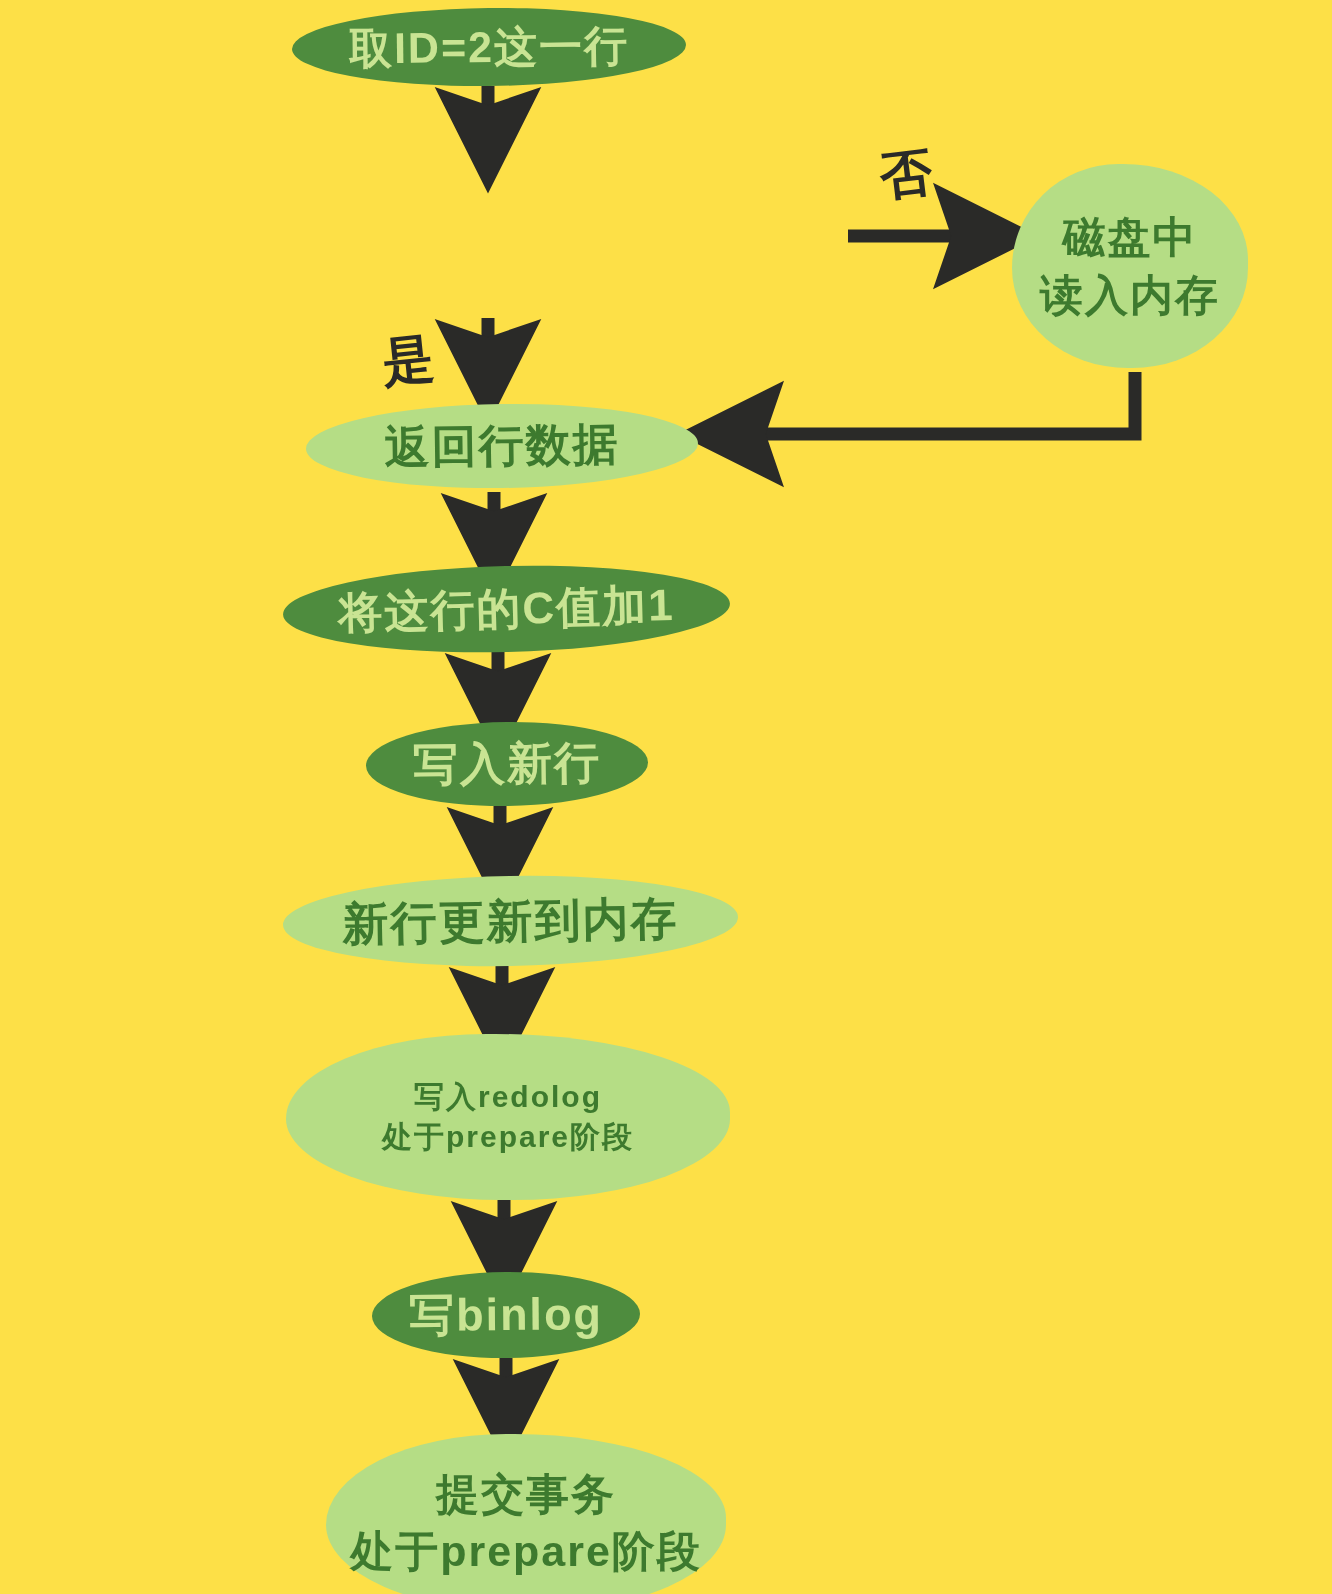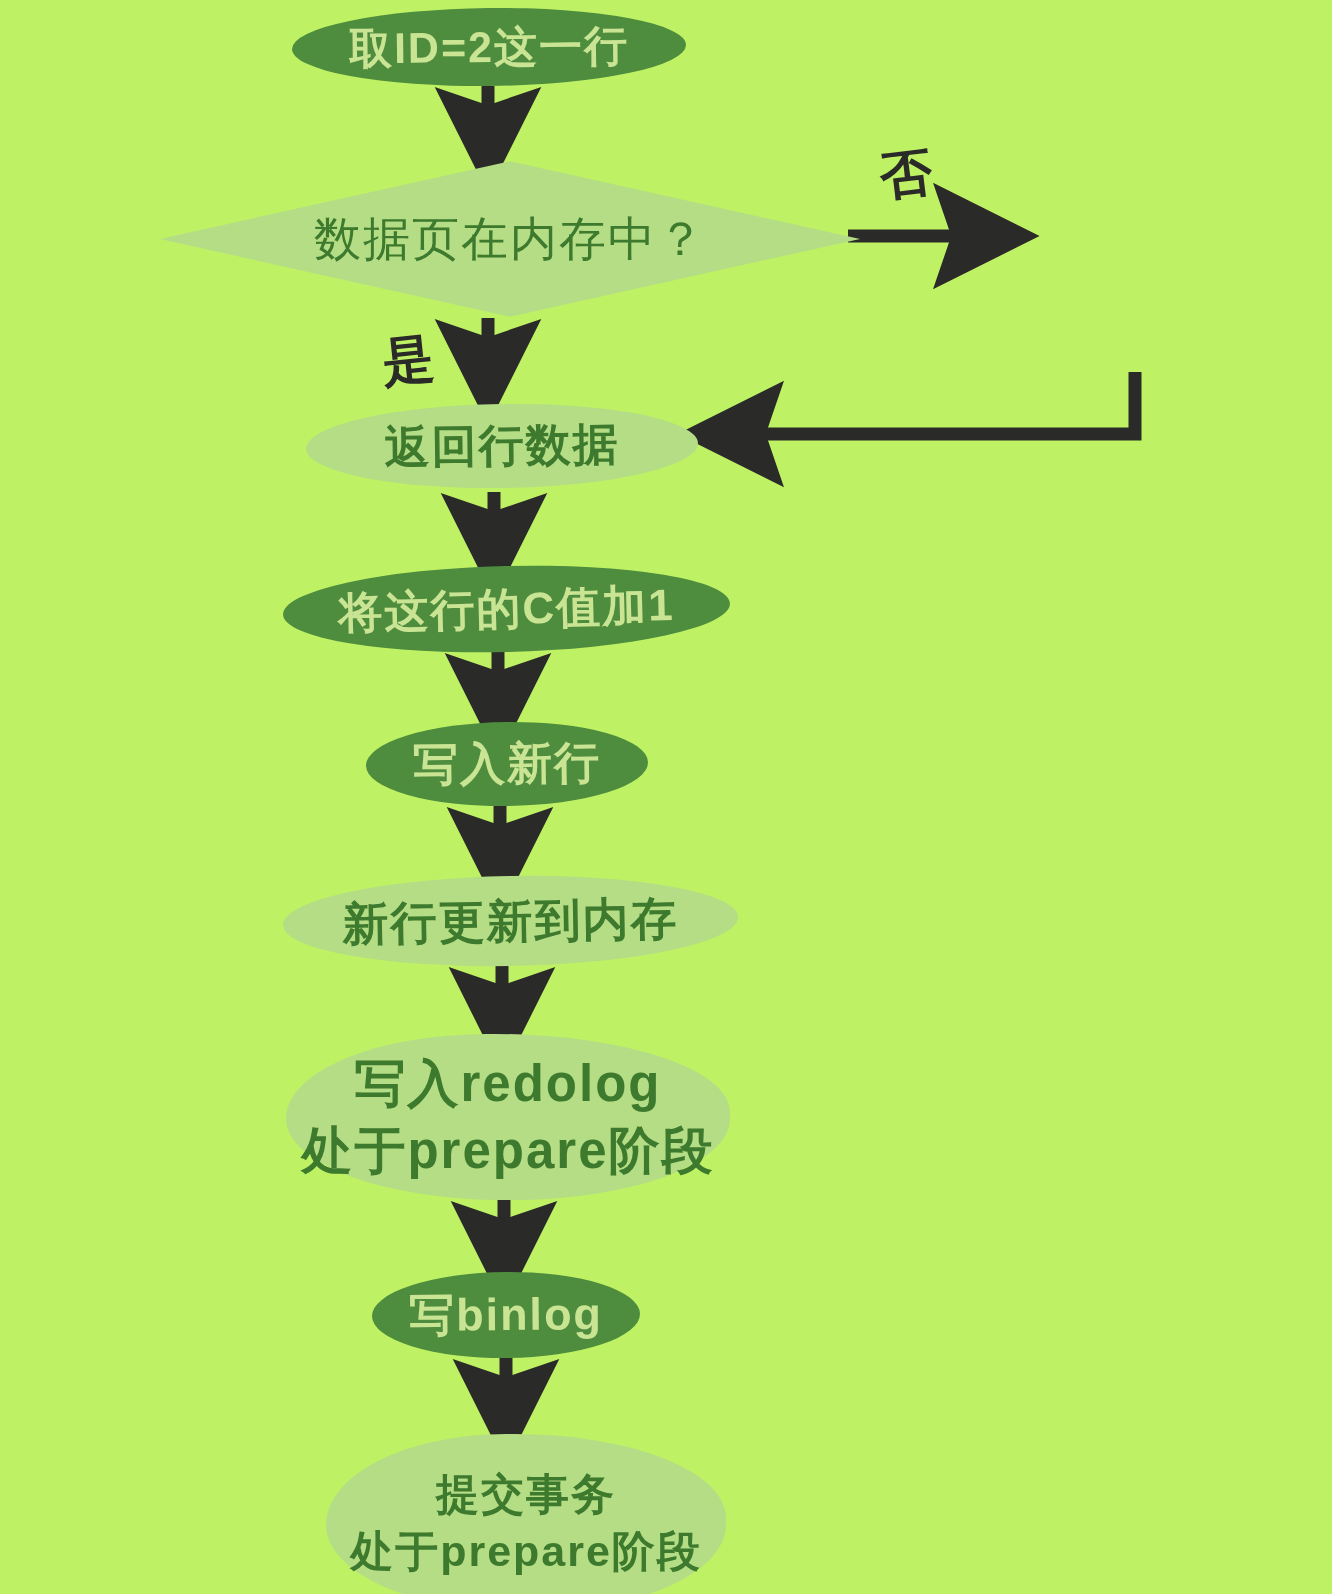--- a/index.html
+++ b/index.html
@@ -7,21 +7,21 @@
     padding: 0;
     background: #f2f1ec;
   }
   body {
     font-family: "Liberation Sans", sans-serif;
   }
   #canvas {
     position: relative;
     width: 1332px;
     height: 1594px;
-    background: #bef264;
+    background: #fde047;
     overflow: hidden;
   }
   .node {
     position: absolute;
     display: flex;
     align-items: center;
     justify-content: center;
     text-align: center;
     box-sizing: border-box;
     line-height: 1.22;
@@ -112,51 +112,51 @@
 
     <path d="M504,1200 L504,1240" stroke="#2a2a28" stroke-width="13" fill="none" stroke-linecap="butt" marker-end="url(#ah)"></path>
 
     <path d="M506,1358 L506,1398" stroke="#2a2a28" stroke-width="13" fill="none" stroke-linecap="butt" marker-end="url(#ah)"></path>
   </svg>
 
   <div class="node style-dark shape-pill" style="left:292px; top:8px; width:394px; height:78px; font-size:43px; transform:rotate(-0.6deg);">
     <span class="label">取ID=2这一行</span>
   </div>
 
-  <div class="node shape-diamond" style="left:160px; top:158px; width:700px; height:162px; font-size:47px;">
-    <span class="diamond-fill"></span>
-    <span class="label diamond-text">数据页在内存中？</span>
-  </div>
 
   <div class="branch-label" style="left:880px; top:140px; font-size:52px; transform:rotate(-7deg);">
     <span>否</span>
   </div>
 
   <div class="branch-label" style="left:382px; top:326px; font-size:52px; transform:rotate(-6deg);">
     <span>是</span>
   </div>
 
+  <div class="node style-light shape-blob" style="left:1012px; top:164px; width:236px; height:204px; font-size:43px; line-height:1.35;">
+    <span class="label">磁盘中
+读入内存</span>
+  </div>
 
   <div class="node style-light shape-pill" style="left:306px; top:404px; width:392px; height:84px; font-size:45px; transform:rotate(-0.8deg);">
     <span class="label">返回行数据</span>
   </div>
 
   <div class="node style-dark shape-pill" style="left:283px; top:566px; width:447px; height:86px; font-size:44px; transform:rotate(-1.4deg);">
     <span class="label">将这行的C值加1</span>
   </div>
 
   <div class="node style-dark shape-pill" style="left:366px; top:722px; width:282px; height:84px; font-size:45px; transform:rotate(-0.7deg);">
     <span class="label">写入新行</span>
   </div>
 
   <div class="node style-light shape-pill" style="left:283px; top:876px; width:455px; height:90px; font-size:46px; transform:rotate(-1deg);">
     <span class="label">新行更新到内存</span>
   </div>
 
-  <div class="node style-light shape-blob" style="left:286px; top:1034px; width:444px; height:166px; font-size:51px; line-height:1.32;align-items:center;">
+  <div class="node style-light shape-blob" style="left:286px; top:1034px; width:444px; height:166px; font-size:30px; line-height:1.32;align-items:center;">
     <span class="label">写入redolog
 处于prepare阶段</span>
   </div>
 
   <div class="node style-dark shape-pill" style="left:372px; top:1272px; width:268px; height:86px; font-size:45px; transform:rotate(-0.5deg);">
     <span class="label">写binlog</span>
   </div>
 
   <div class="node style-light shape-blob" style="left:326px; top:1434px; width:400px; height:178px; font-size:43px; line-height:1.32;">
     <span class="label">提交事务

